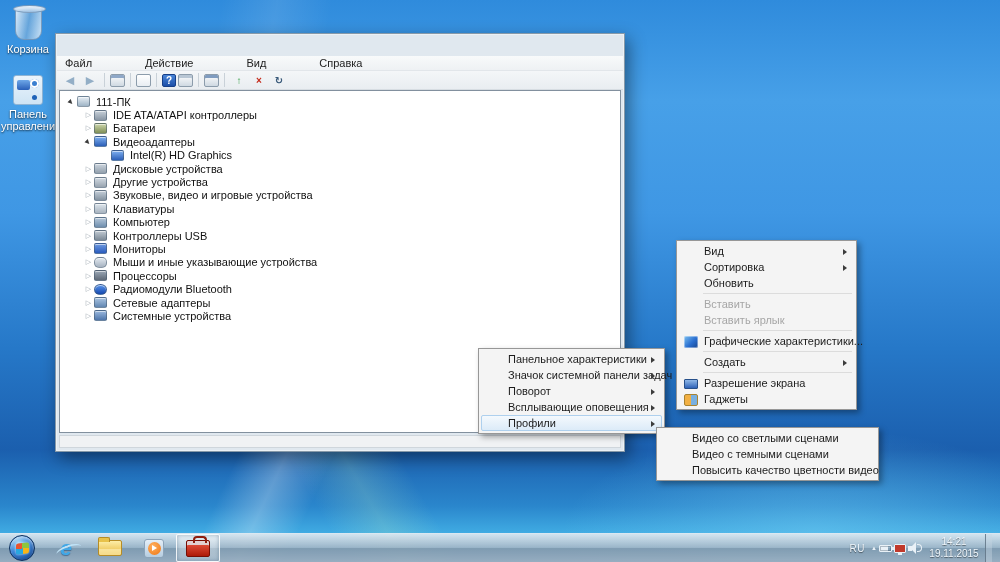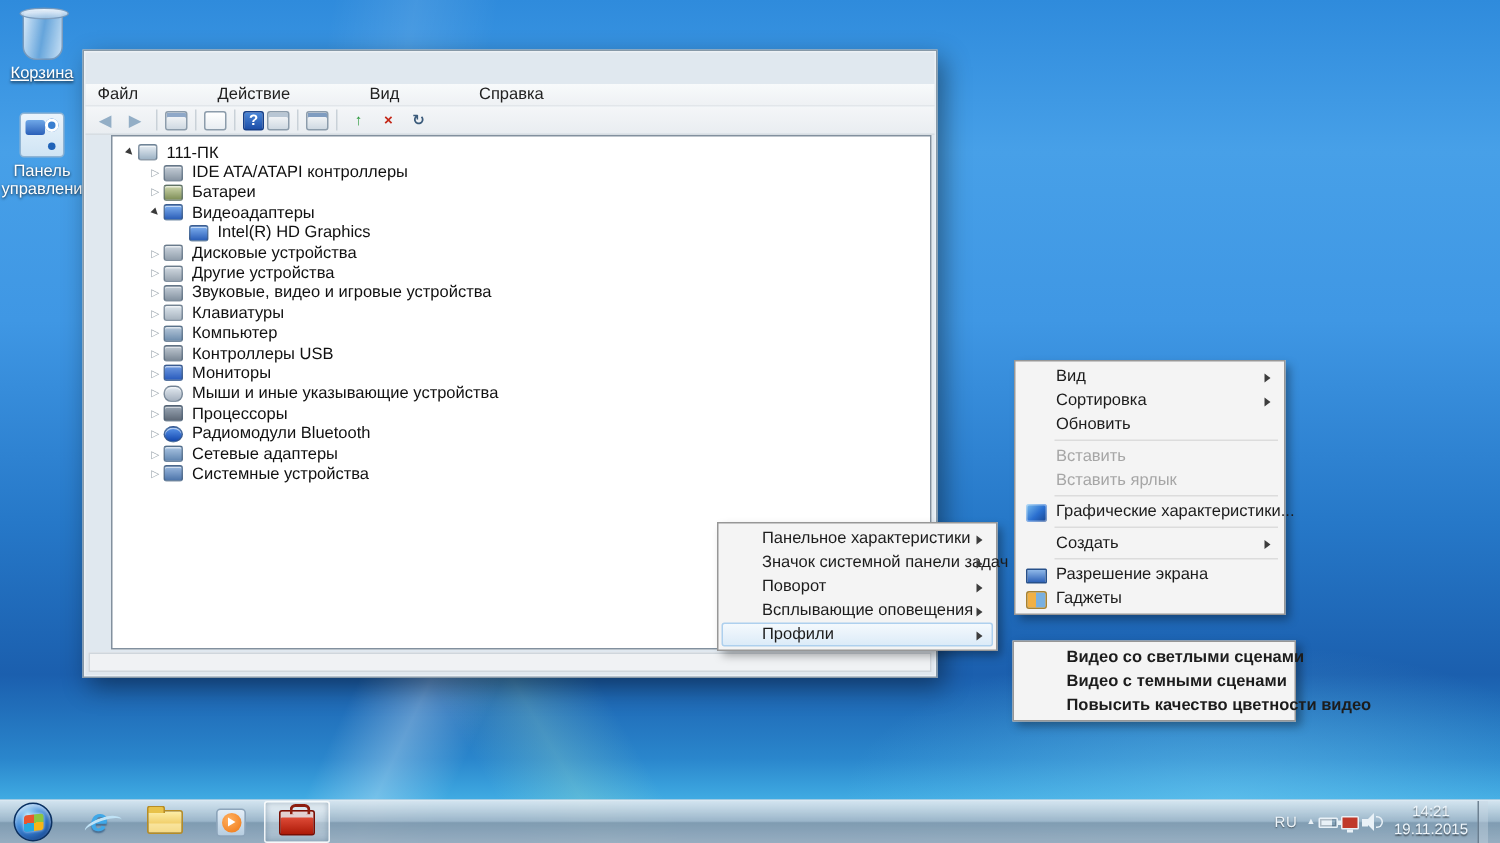--- a/index.html
+++ b/index.html
@@ -70,21 +70,21 @@
   .tb-properties { box-shadow:inset 0 3px 0 #b8c6d4; }
   .tb-export-list { background:linear-gradient(#ffffff,#e8edf2); }
   .tb-computer-manage { box-shadow:inset 0 3px 0 #7f9cc0; }
   .tb-help { background:linear-gradient(#4a86d8,#1d4fa8); border:1px solid #16ay; border:1px solid #163f88;
              color:#fff; font-weight:bold; width:14px; height:13px; border-radius:2px; }
   .tb-update-driver { color:#2c9a3c; font-weight:bold; }
   .tb-uninstall-device { color:#c42818; font-weight:bold; }
   .tb-scan-hardware { color:#3a5a7a; font-weight:bold; }
 
   .tree-pane { position:absolute; left:3px; top:56px; right:3px; bottom:18px; background:#fff;
-               border:1px solid #82909e; overflow:hidden; padding-top:4px;margin-left:15px; }
+               border:1px solid #82909e; overflow:hidden; padding-top:4px; }
   .statusbar { position:absolute; left:3px; bottom:3px; right:3px; height:13px; background:#f0f2f4; border:1px solid #cfd6dc; }
 
   .tree-row { display:flex; align-items:center; height:13.4px; font-size:11px; color:#111; white-space:nowrap; }
   .tree-row.lvl0 { padding-left:6px; } .tree-row.lvl1 { padding-left:23px; } .tree-row.lvl2 { padding-left:40px; }
   .expander { width:11px; font-size:7px; color:#9aa4ac; flex:none; text-align:center; }
   .expander.open { color:#3a3a3a; transform:rotate(45deg); font-size:6px; }
   .ti { width:13px; height:11px; border-radius:2px; margin-right:5px; flex:none;
         border:1px solid rgba(70,90,110,.55); box-shadow:inset 0 1px 0 rgba(255,255,255,.55); }
   .ti-computer   { background:linear-gradient(#e7eef4,#9fb4c6); }
   .ti-ide        { background:linear-gradient(#c6cfd8,#8a97a5); }
@@ -115,21 +115,21 @@
   .menu-arrow { position:absolute; right:6px; top:5px; width:0; height:0;
                 border-left:4px solid #3c3c3c; border-top:3.5px solid transparent; border-bottom:3.5px solid transparent; }
   .mi { position:absolute; left:4px; top:2px; width:14px; height:12px; }
   .mi-intel { background:linear-gradient(135deg,#7cc0f0,#2a6fd0 55%,#17448e); border-radius:2px;
               box-shadow:inset 0 0 0 1px rgba(255,255,255,.4); }
   .mi-screen { top:3px; height:10px; background:linear-gradient(#8fb8e8,#2f63b8); border:1px solid #27508a; border-radius:1px; }
   .mi-gadgets { background:linear-gradient(90deg,#f2b043 50%,#79b0e0 50%); border:1px solid #a88230; border-radius:2px; }
   #context-menu { left:676px; top:240px; width:181px; z-index:15; }
   #graphics-submenu { left:478px; top:348px; width:187px; z-index:20; }
   #graphics-submenu .menu-item { padding-left:26px; }
-  #profiles-submenu { left:675px; top:427px; width:189px; z-index:25;font-weight:bold; }
+  #profiles-submenu { left:656px; top:427px; width:223px; z-index:25; }
   #profiles-submenu .menu-item { padding-left:32px; }
 
   
   .taskbar { position:absolute; left:0; bottom:0; width:1000px; height:29px; z-index:30;
              background:linear-gradient(180deg,rgba(222,232,240,.92),rgba(165,184,200,.9) 48%,rgba(133,156,175,.92) 52%,rgba(158,178,194,.94));
              border-top:1px solid rgba(235,245,252,.8); display:flex; align-items:center; }
   .taskbar-apps { display:flex; height:100%; align-items:center; }
   .task-btn { width:44px; height:28px; display:flex; align-items:center; justify-content:center; }
   .task-btn.active { background:linear-gradient(rgba(255,255,255,.55),rgba(205,222,235,.35));
              border:1px solid rgba(255,255,255,.8); box-shadow:inset 0 0 4px rgba(60,90,115,.45); border-radius:2px; }
@@ -177,21 +177,21 @@
 </style>
 </head>
 <body>
 
 <div style="position:absolute;inset:0;">
   <div class="streak s1"></div>
   <div class="streak s2"></div>
   <div class="streak s3"></div>
   <div class="streak s4"></div>
 
-  <div class="desk-icon" style="left:1px;top:7px;text-decoration:underline;">
+  <div class="desk-icon" style="left:1px;top:7px;">
     <div class="di-img bin-img"></div>
     <div>Корзина</div>
   </div>
   <div class="desk-icon" style="left:1px;top:75px;">
     <div class="di-img cp-img"></div>
     <div>Панель управлени...</div>
   </div>
 
   <div class="window">
     <div class="menubar">

